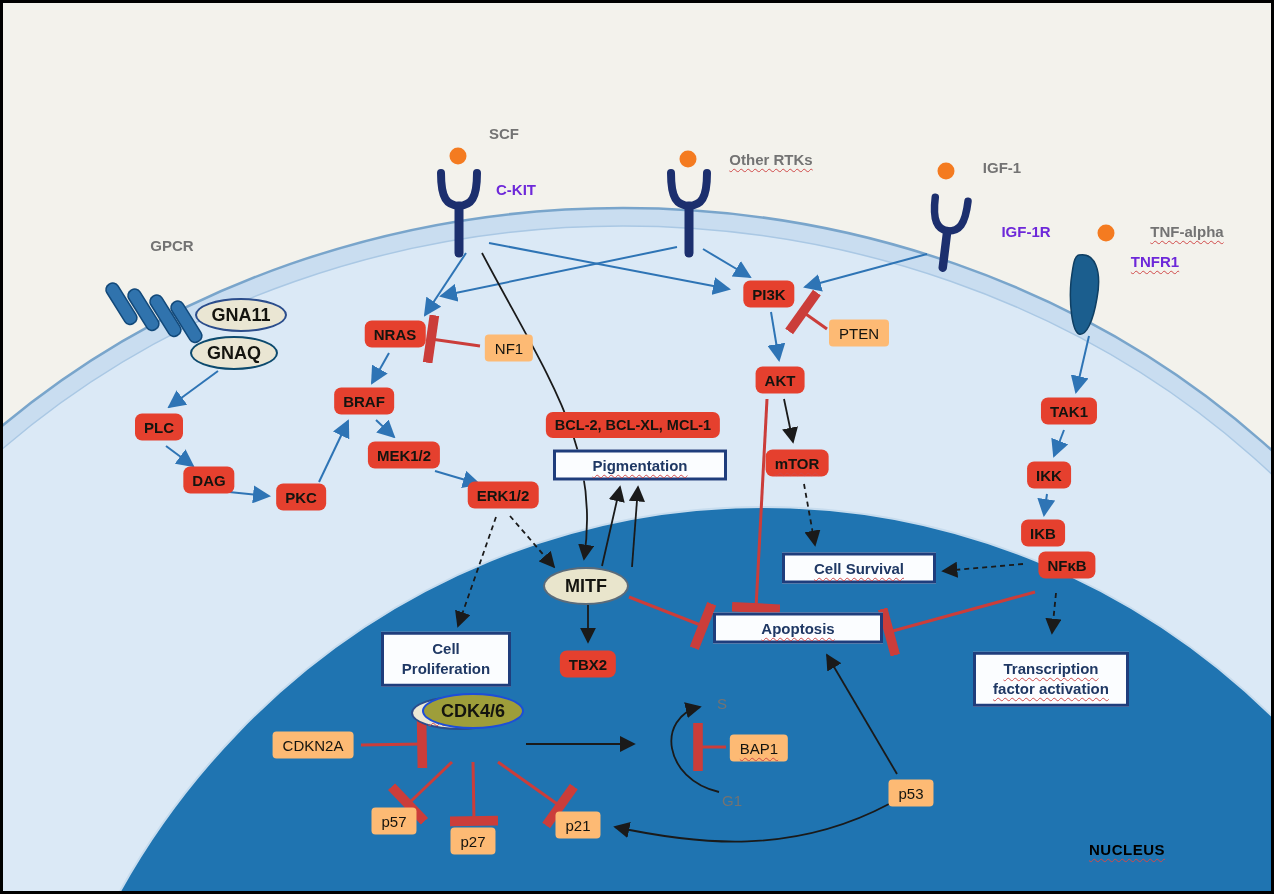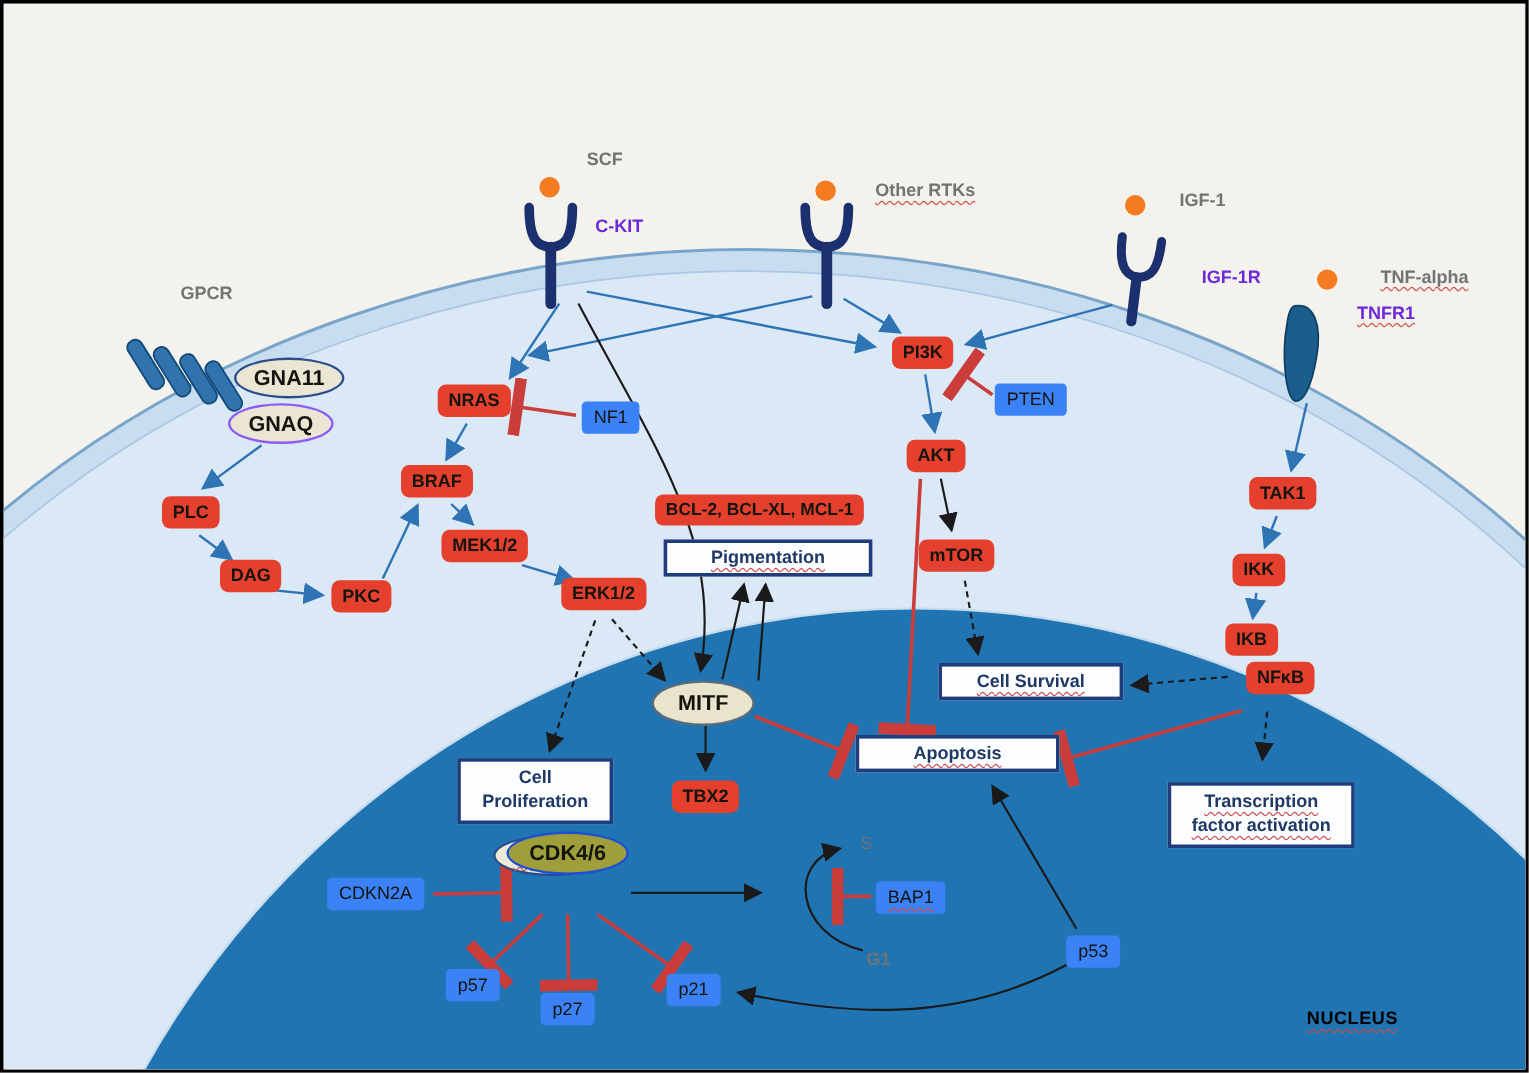--- a/index.html
+++ b/index.html
@@ -5,21 +5,21 @@
   html,body{margin:0;padding:0;background:#ffffff;}
   #canvas{
     position:relative;width:1274px;height:894px;overflow:hidden;
     border:3px solid #000;box-sizing:border-box;background:#f3f2ec;
     font-family:"Liberation Sans",sans-serif;
   }
   #underlay{position:absolute;left:0;top:0;width:1274px;height:894px;}
   .node{position:absolute;transform:translate(-50%,-50%);white-space:nowrap;z-index:2;}
   .red{background:#e5402e;color:#14140f;padding:5px 9px;border-radius:7px;
        font-size:15px;font-weight:600;text-align:center;}
-  .cream{background:#3b82f6;color:#14140f;padding:5px 10px;border-radius:4px;
+  .cream{background:#fdba74;color:#14140f;padding:5px 10px;border-radius:4px;
        font-size:15px;font-weight:500;text-align:center;}
   .process{background:#fbfdff;border:3px solid #1f3d7c;color:#1f3864;font-weight:700;
        font-size:15px;padding:4px 10px;text-align:center;}
   .process.multi{white-space:normal;line-height:1.35;}
   .oval{position:absolute;transform:translate(-50%,-50%);border-radius:50%;
        display:flex;align-items:center;justify-content:center;
        font-size:18px;font-weight:600;color:#14140f;z-index:2;white-space:nowrap;}
   .plain{font-size:15px;color:#737373;font-weight:600;background:transparent;}
   .bluetxt{color:#6d28d9;}
   .whitetxt{color:#000000;font-weight:700;letter-spacing:0.5px;}
@@ -136,25 +136,25 @@
 
   <div class="node plain" style="left:501px;top:130px">SCF</div>
   <div class="node plain bluetxt" style="left:513px;top:186px">C-KIT</div>
   <div class="node plain sq" style="left:768px;top:156px">Other RTKs</div>
   <div class="node plain" style="left:999px;top:164px">IGF-1</div>
   <div class="node plain bluetxt" style="left:1023px;top:228px">IGF-1R</div>
   <div class="node plain sq" style="left:1184px;top:228px">TNF-alpha</div>
   <div class="node plain bluetxt sq" style="left:1152px;top:258px">TNFR1</div>
   <div class="node plain" style="left:169px;top:242px">GPCR</div>
   <div class="node plain" style="left:719px;top:700px;font-weight:500">S</div>
-  <div class="node plain" style="left:729px;top:797px;font-weight:700">G1</div>
+  <div class="node plain" style="left:729px;top:797px;font-weight:400">G1</div>
   <div class="node plain whitetxt sq" style="left:1124px;top:846px">NUCLEUS</div>
 
   <div class="oval" style="left:238px;top:312px;width:88px;height:30px;background:#eae6d3;border:2px solid #2b4d8c">GNA11</div>
-  <div class="oval" style="left:231px;top:350px;width:84px;height:30px;background:#eae6d3;border:2px solid #8b5cf6">GNAQ</div>
+  <div class="oval" style="left:231px;top:350px;width:84px;height:30px;background:#eae6d3;border:2px solid #0c4a6e">GNAQ</div>
 
   <div class="node red" style="left:156px;top:424px">PLC</div>
   <div class="node red" style="left:206px;top:477px">DAG</div>
   <div class="node red" style="left:298px;top:494px">PKC</div>
   <div class="node red" style="left:392px;top:331px">NRAS</div>
   <div class="node red" style="left:361px;top:398px">BRAF</div>
   <div class="node red" style="left:401px;top:452px">MEK1/2</div>
   <div class="node red" style="left:500px;top:492px">ERK1/2</div>
   <div class="node red" style="left:766px;top:291px">PI3K</div>
   <div class="node red" style="left:777px;top:377px">AKT</div>

